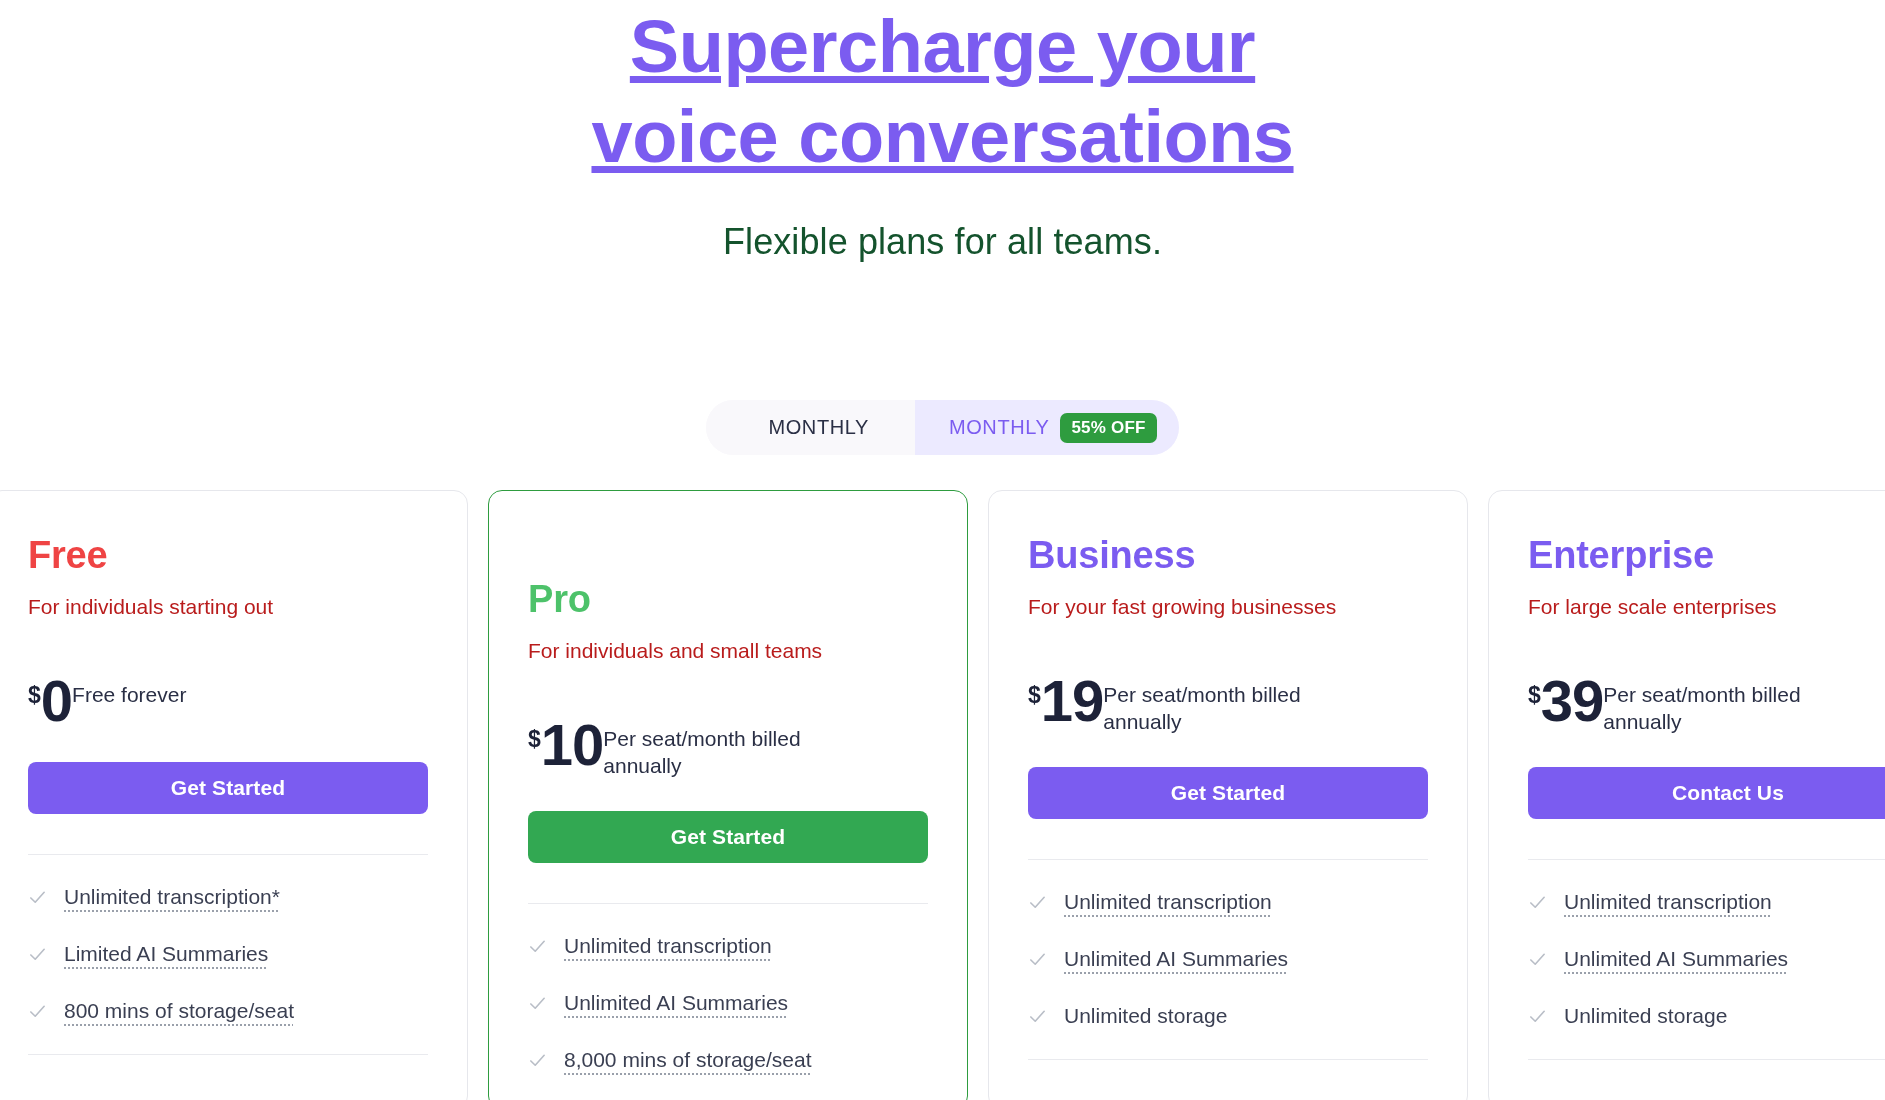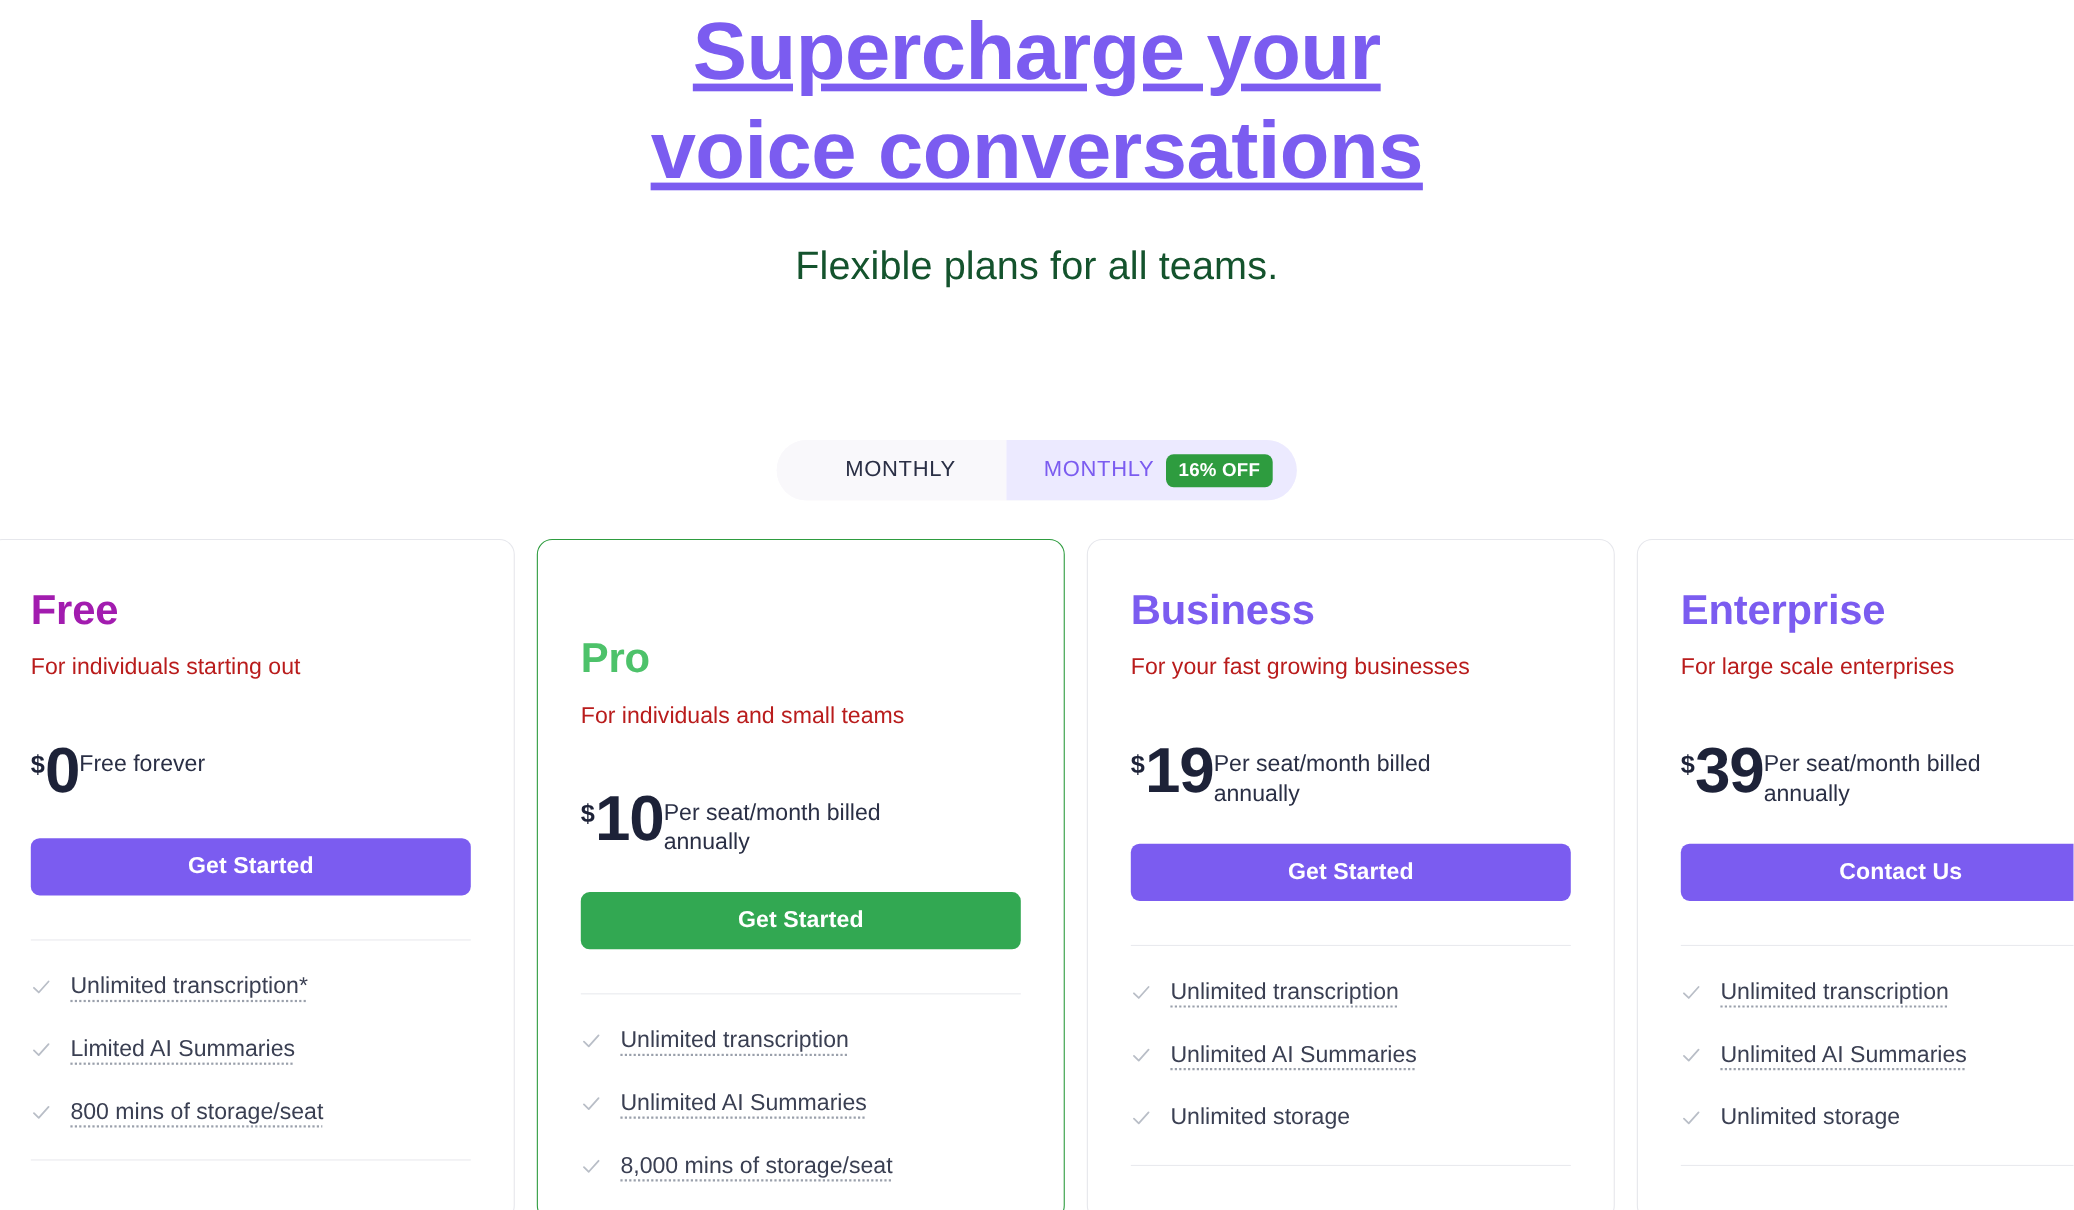--- a/index.html
+++ b/index.html
@@ -255,28 +255,28 @@
     <p class="hero-sub">Flexible plans for all teams.</p>
   </div>
 
   <div class="toggle-wrap">
     <div class="toggle">
       <div class="toggle-opt monthly">
         <span>MONTHLY</span>
       </div>
       <div class="toggle-opt annual">
         <span>MONTHLY</span>
-        <span class="discount-badge">16% OFF</span>
+        <span class="discount-badge">55% OFF</span>
       </div>
     </div>
   </div>
 
   <div class="cards" id="cards">
   <div class="card">
-    <div class="plan-name" style="color: #a21caf;">Free</div>
+    <div class="plan-name" style="color: #ef4444;">Free</div>
     <div class="plan-tagline">For individuals starting out</div>
     <div class="price-row">
       <span class="currency">$</span>
       <span class="amount">0</span>
       <span class="price-note">Free forever</span>
     </div>
     <button class="cta" style="background: rgb(123, 92, 240);">Get Started</button>
     <div class="divider"></div>
     <ul class="features">
           <li class="feature">

